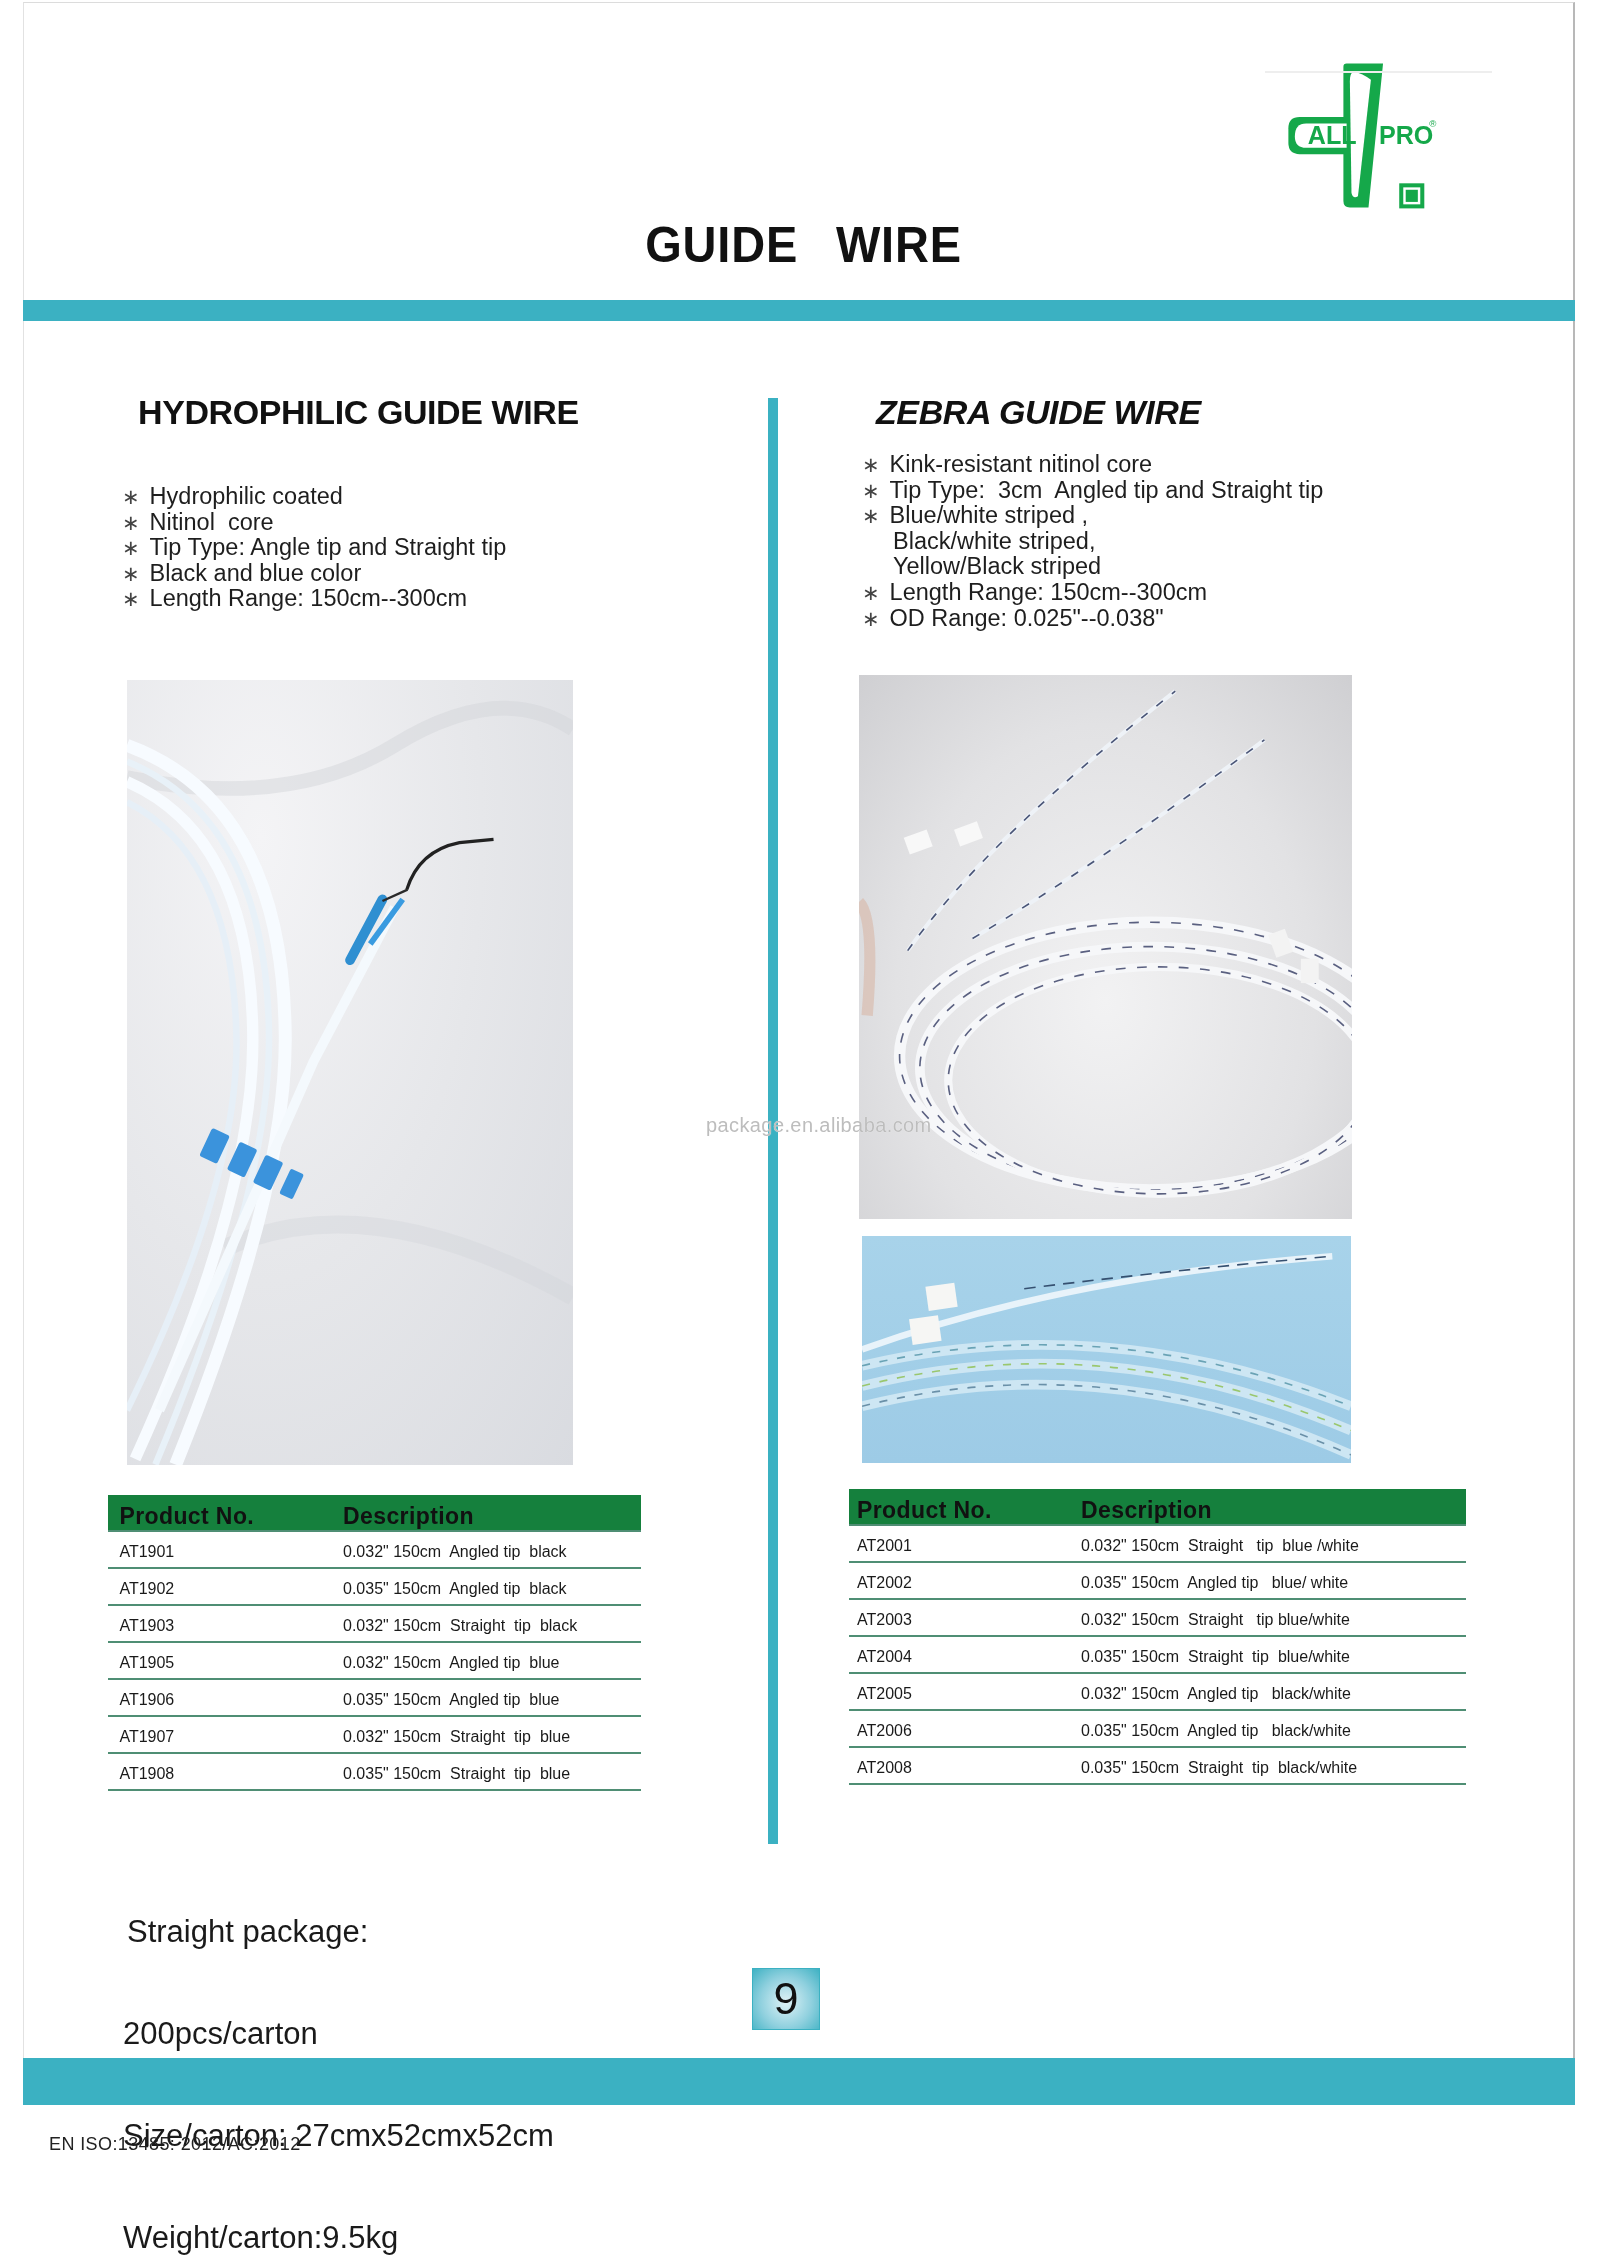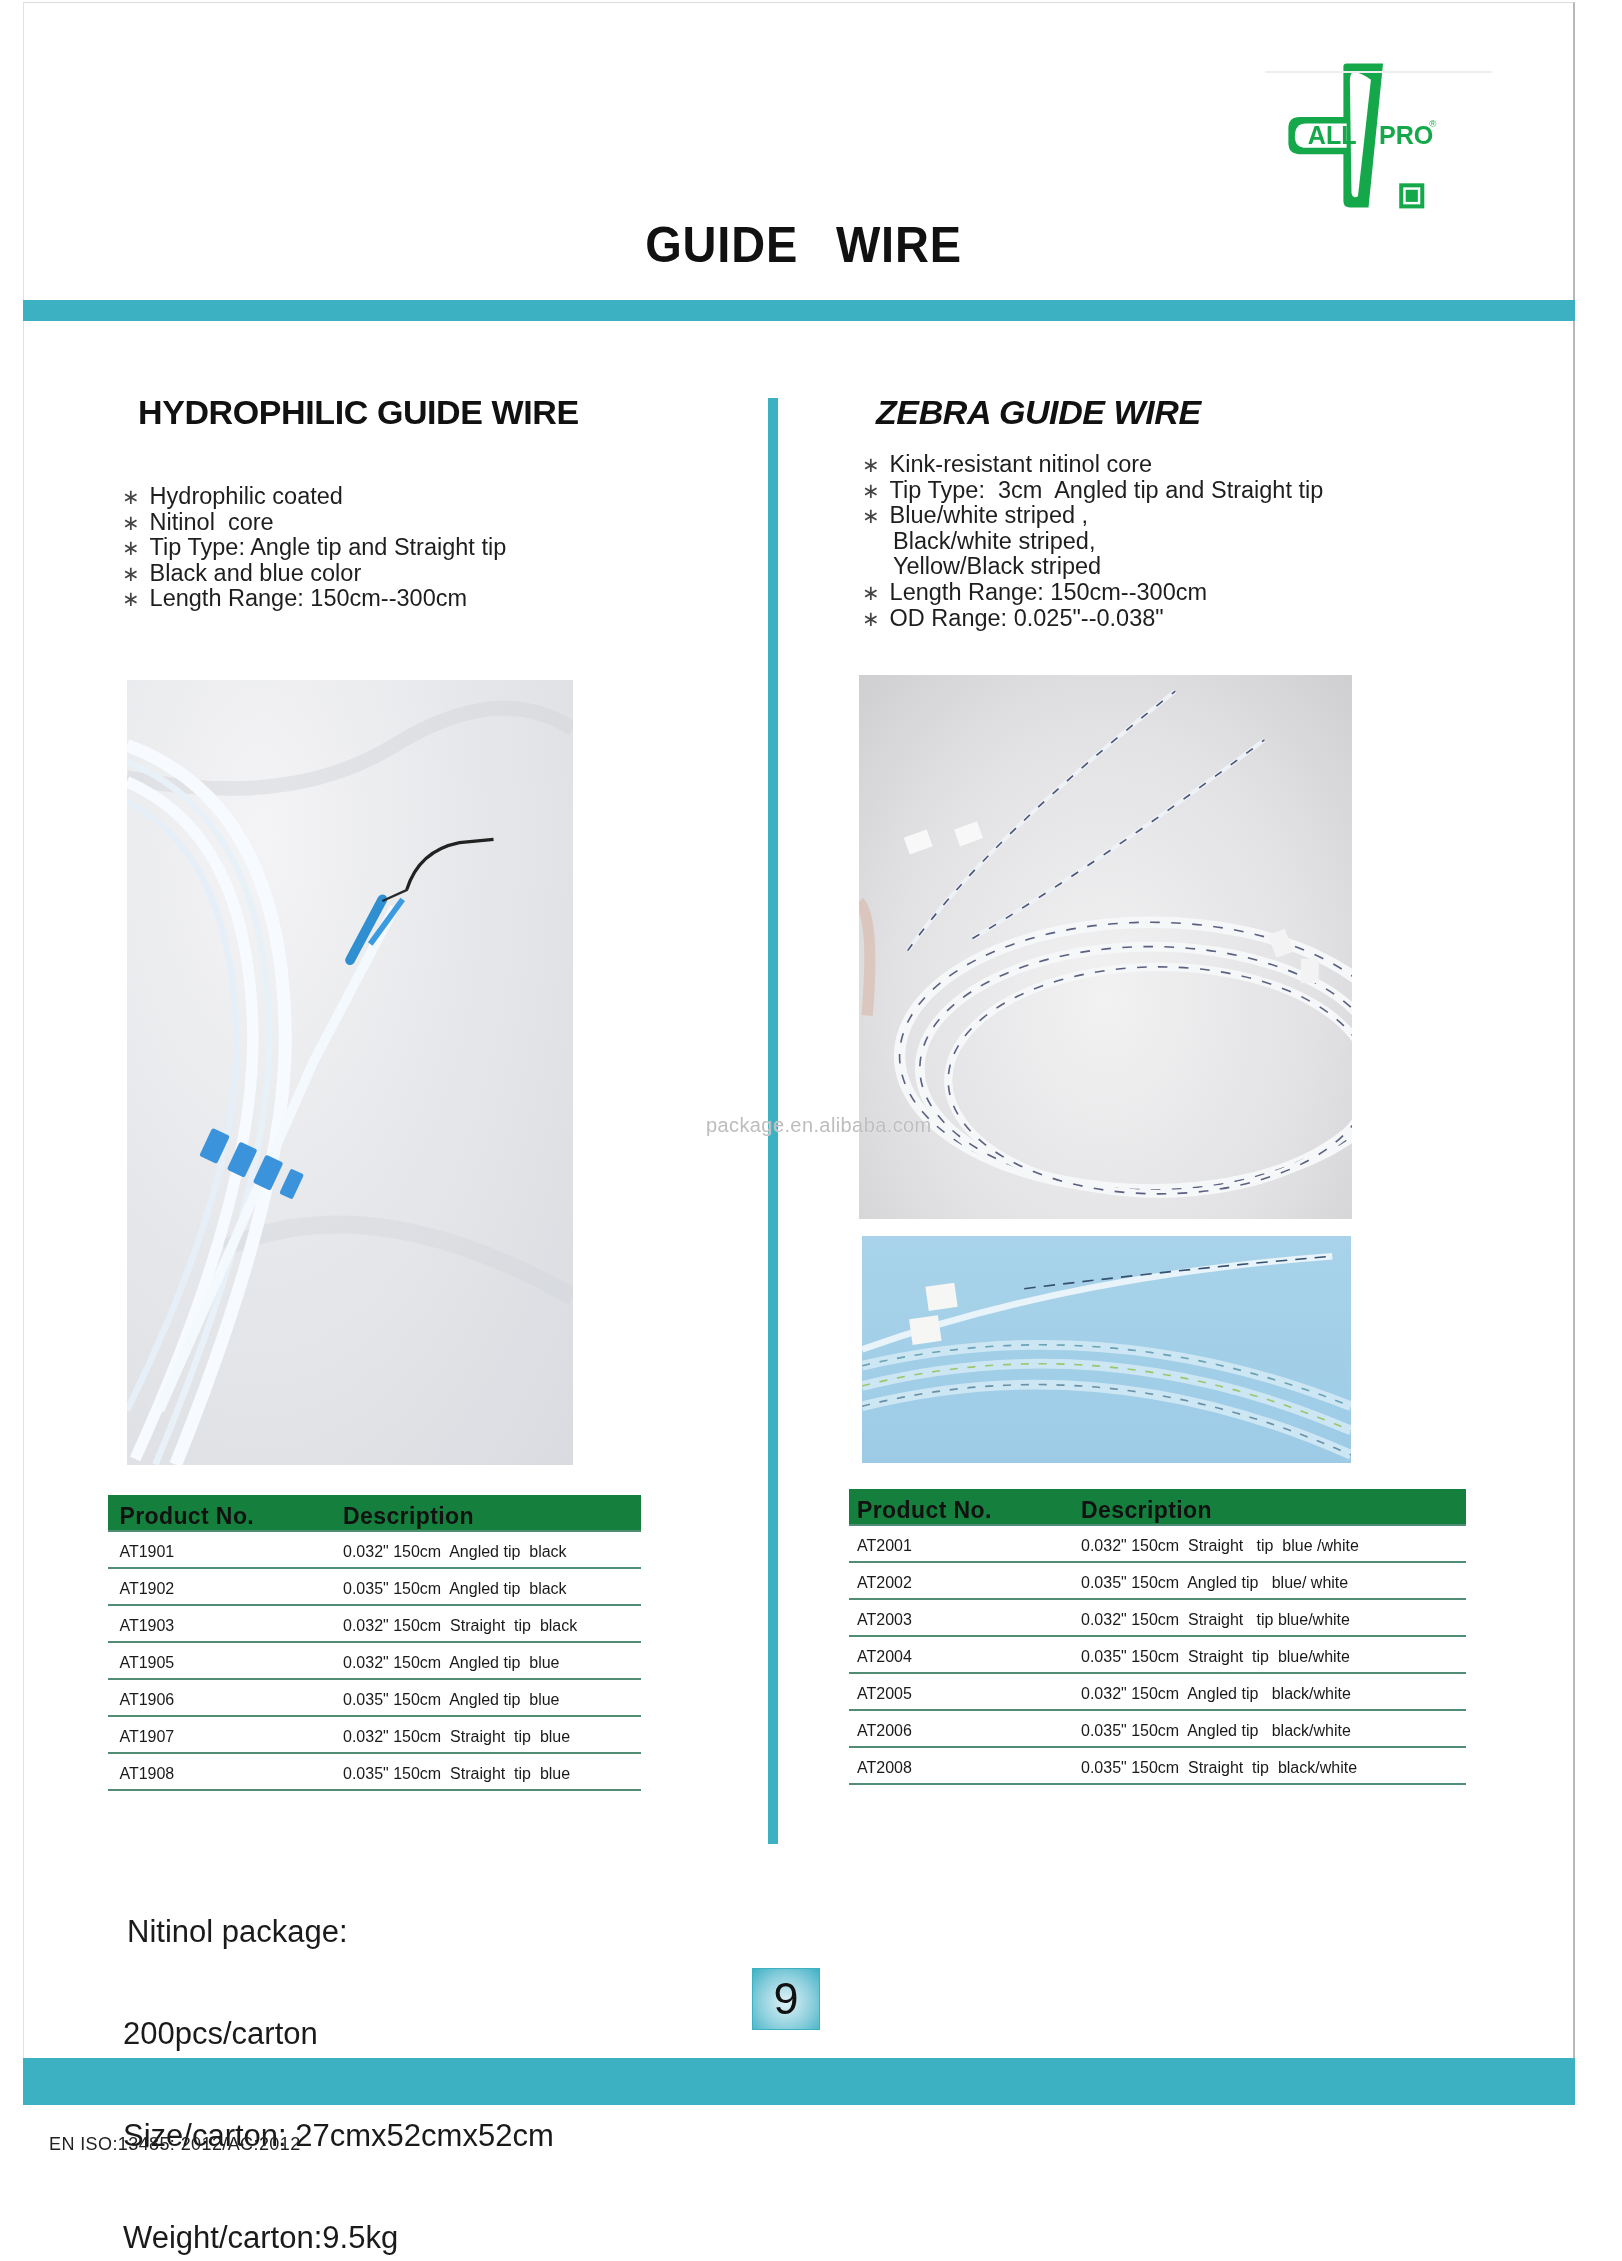--- a/index.html
+++ b/index.html
@@ -250,21 +250,21 @@
       <span class="c1">AT2006</span>
       <span class="c2">0.035" 150cm  Angled tip   black/white</span>
     </div>
   <div class="row">
       <span class="c1">AT2008</span>
       <span class="c2">0.035" 150cm  Straight  tip  black/white</span>
     </div>
 </div>
 
 <div class="package">
-  <div class="l0">Nitinol package:</div>
+  <div class="l0">Straight package:</div>
   <div>200pcs/carton</div>
   <div>Size/carton: 27cmx52cmx52cm</div>
   <div>Weight/carton:9.5kg</div>
 </div>
 
 <div class="cert">
   <div>CE0197</div>
   <div>EN ISO:13485: 2012/AC:2012</div>
 </div>
 

